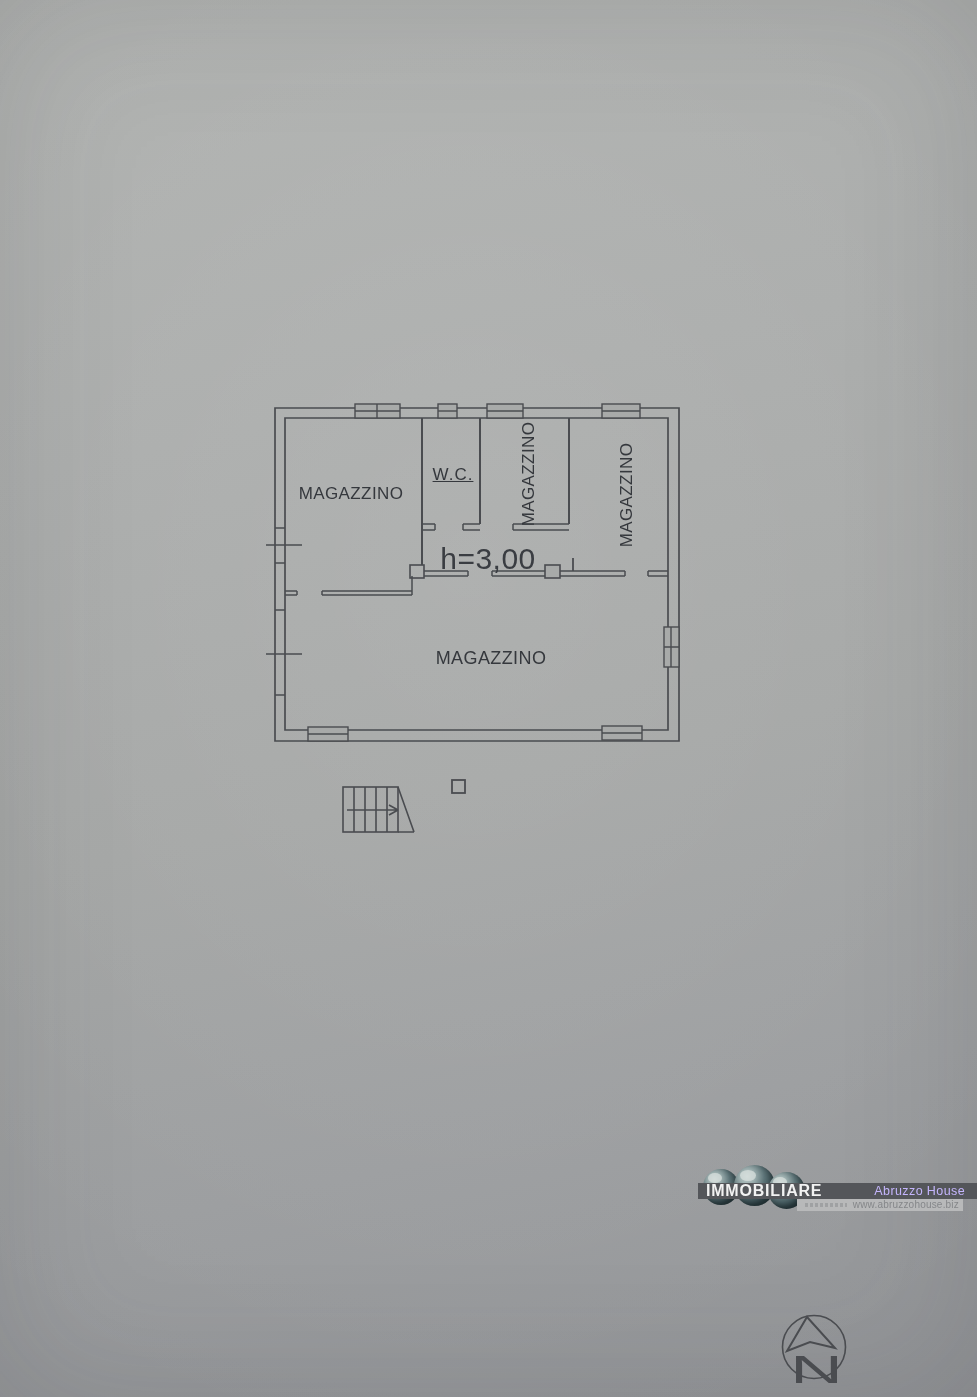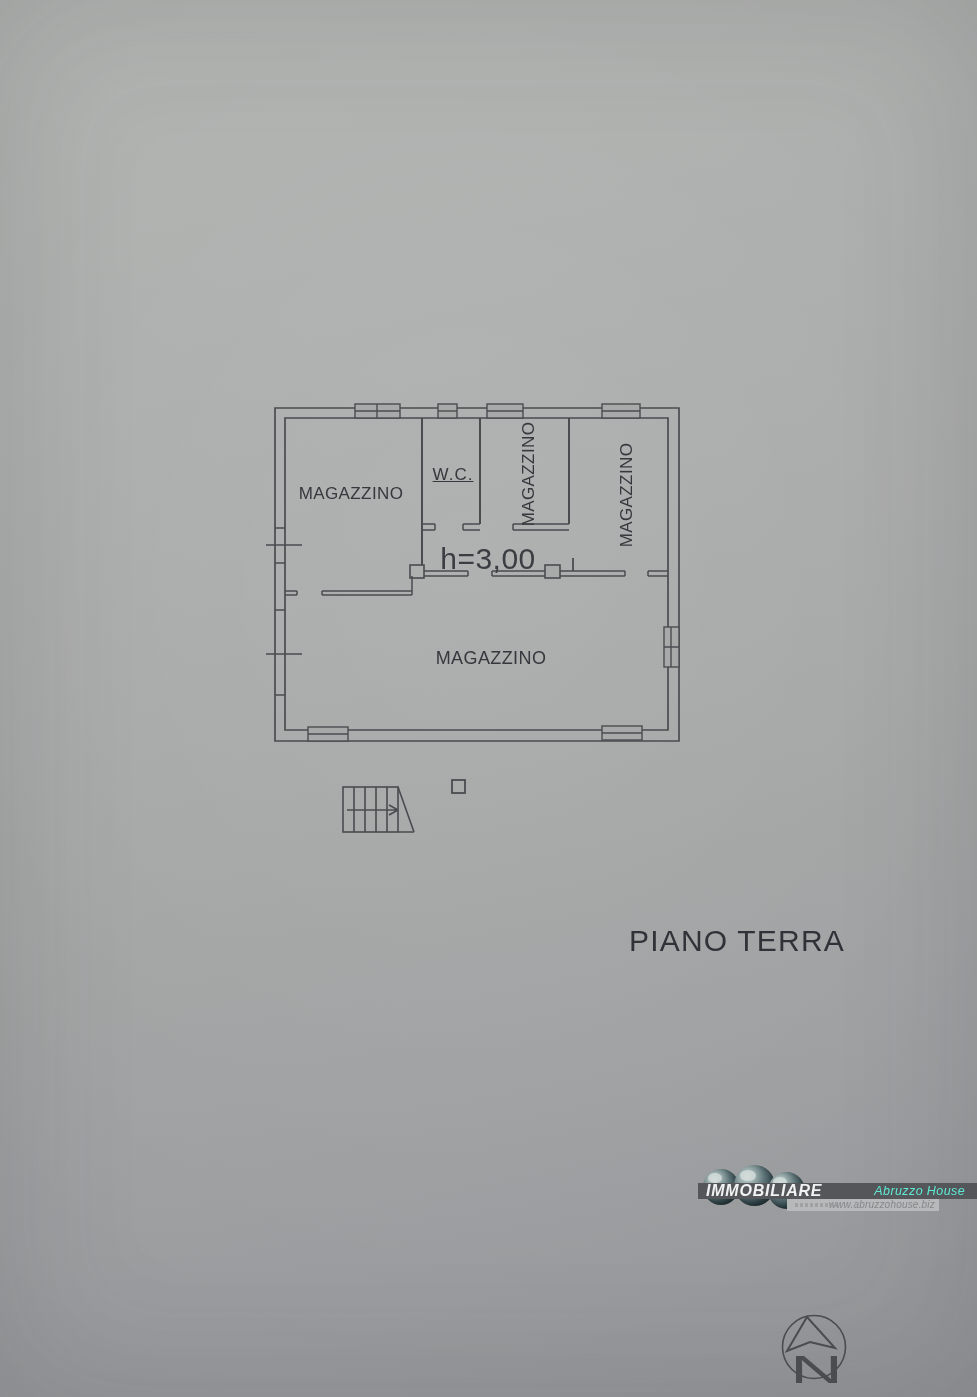--- a/index.html
+++ b/index.html
@@ -27,21 +27,21 @@
   .room-lbl-big{font-size:18px;}
   .wc-lbl{font-size:17px;letter-spacing:1px;text-decoration:underline;}
   .hnote{font-size:30px;letter-spacing:.5px;color:#3a3d42;}
   .floor-title{
     position:absolute;
     transform:translate(-50%,-50%);
     font-size:30px;letter-spacing:1.2px;color:#2f3237;
     white-space:nowrap;
   }
   
-  .logo{position:absolute;left:690px;top:1163px;width:287px;height:52px;font-style:italic;}
+  .logo{position:absolute;left:690px;top:1163px;width:287px;height:52px;}
   .globe{
     position:absolute;border-radius:50%;z-index:1;
     background:
       radial-gradient(circle at 32% 28%, #c3cecd 0%, #9fb1b1 18%, #5d7478 42%, #32474c 70%, #223438 100%);
     box-shadow:inset -3px -3px 6px rgba(0,0,0,.35);
   }
   .globe .land{
     position:absolute;border-radius:50%;
     background:rgba(216,224,222,.75);
     filter:blur(.4px);
@@ -51,24 +51,24 @@
     background:#54565a;z-index:2;
     display:flex;align-items:center;justify-content:space-between;
   }
   .logo-brand{
     margin-left:8px;
     font-size:16px;font-weight:bold;letter-spacing:.8px;
     color:#f2f2f2;line-height:16px;
   }
   .logo-agency{
     margin-right:12px;
-    font-size:12.5px;color:#5eead4;letter-spacing:.4px;line-height:16px;
+    font-size:12.5px;color:#c4b5fd;letter-spacing:.4px;line-height:16px;
   }
   .logo-strip{
-    position:absolute;left:97px;top:36px;width:152px;height:12px;
+    position:absolute;left:107px;top:36px;width:166px;height:12px;
     background:#b8b9ba;z-index:2;
     display:flex;align-items:flex-end;justify-content:flex-end;
   }
   .logo-web{font-size:10px;color:#85878a;padding-right:4px;line-height:12px;letter-spacing:.2px;}
   .fine-print{
     position:absolute;left:8px;top:4px;width:42px;height:4px;
     background:repeating-linear-gradient(90deg,#999b9d 0 3px,transparent 3px 5px);
     opacity:.8;
   }
 </style>
@@ -152,21 +152,20 @@
   <div class="lbl wc-lbl" style="left:453px;top:475px;">W.C.</div>
 
   <div class="lbl room-lbl vert" style="left:529px;top:474px;">MAGAZZINO</div>
 
   <div class="lbl room-lbl vert" style="left:627px;top:495px;">MAGAZZINO</div>
 
   <div class="lbl room-lbl-big" style="left:491px;top:658px;">MAGAZZINO</div>
 
   <div class="lbl hnote" style="left:488px;top:559px;">h=3,00</div>
 
-  <div class="floor-title" style="left:737px;top:941px;">PIANO TERRA</div>
 
   <div class="logo">
     <div class="globe" style="left:13px;top:6px;width:36px;height:36px;">
       <span class="land" style="left:5px;top:4px;width:14px;height:10px;"></span>
       <span class="land" style="left:18px;top:16px;width:12px;height:9px;"></span>
     </div>
     <div class="globe" style="left:44px;top:2px;width:41px;height:41px;">
       <span class="land" style="left:6px;top:5px;width:16px;height:11px;"></span>
       <span class="land" style="left:20px;top:20px;width:13px;height:10px;"></span>
     </div>

